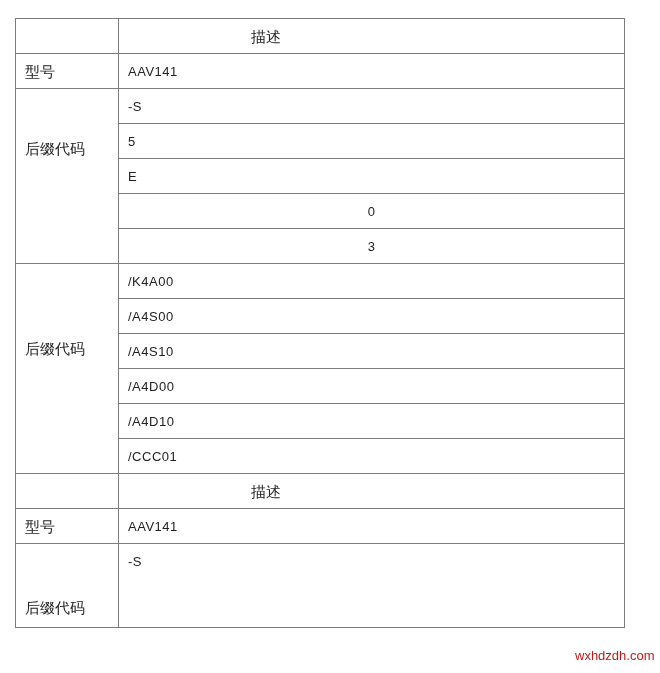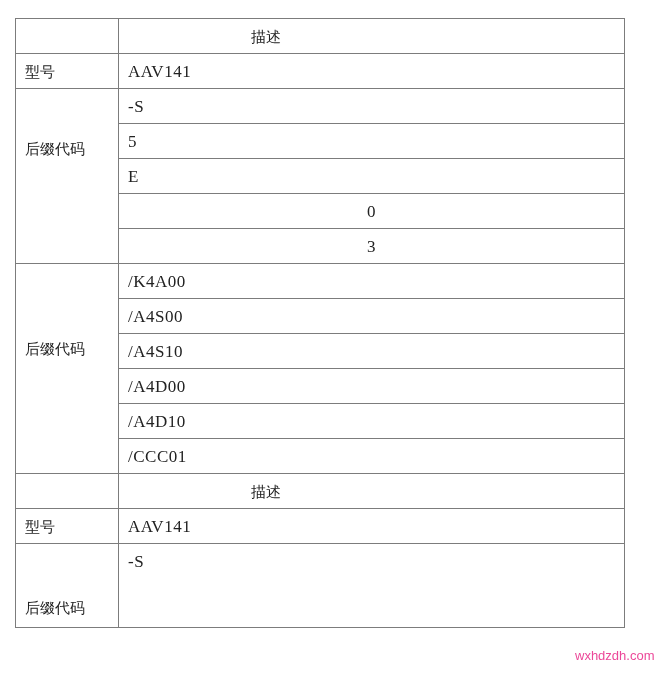--- a/index.html
+++ b/index.html
@@ -25,39 +25,39 @@
   td {
     border: 1px solid #7c7c7c;
     height: 35px;
     vertical-align: middle;
     padding: 0 9px;
     color: #222222;
     font-size: 15px;
     line-height: 17px;
   }
   td.val {
-    font-family: Liberation Serif, serif;
-    font-size: 17px;
+    font-family: Liberation Sans, sans-serif;
+    font-size: 13px;
     letter-spacing: 0.5px;
   }
   td.lbl { font-family: "Liberation Sans", sans-serif; }
   td.hdr { padding-left: 132px; }           
   td.cen { text-align: center; padding: 0; }
   td.suffix1-lbl { padding-bottom: 56px; }  
   td.addl-lbl    { padding-bottom: 40px; }
   tr.tall td { height: 84px; }
   td.suffix2-lbl { vertical-align: bottom; padding-bottom: 11px; }
   td.suffix2-val { vertical-align: top; padding-top: 9px; }
   .watermark {
     position: absolute;
     left: 575px;
     top: 648px;
     font-family: "Liberation Sans", sans-serif;
     font-size: 13px;
-    color: #ec4899;
+    color: #b91c1c;
   }
 </style>
 </head>
 <body>
 
 <div class="page">
 
   <table class="spec">
     <colgroup>
         <col class="c1">

